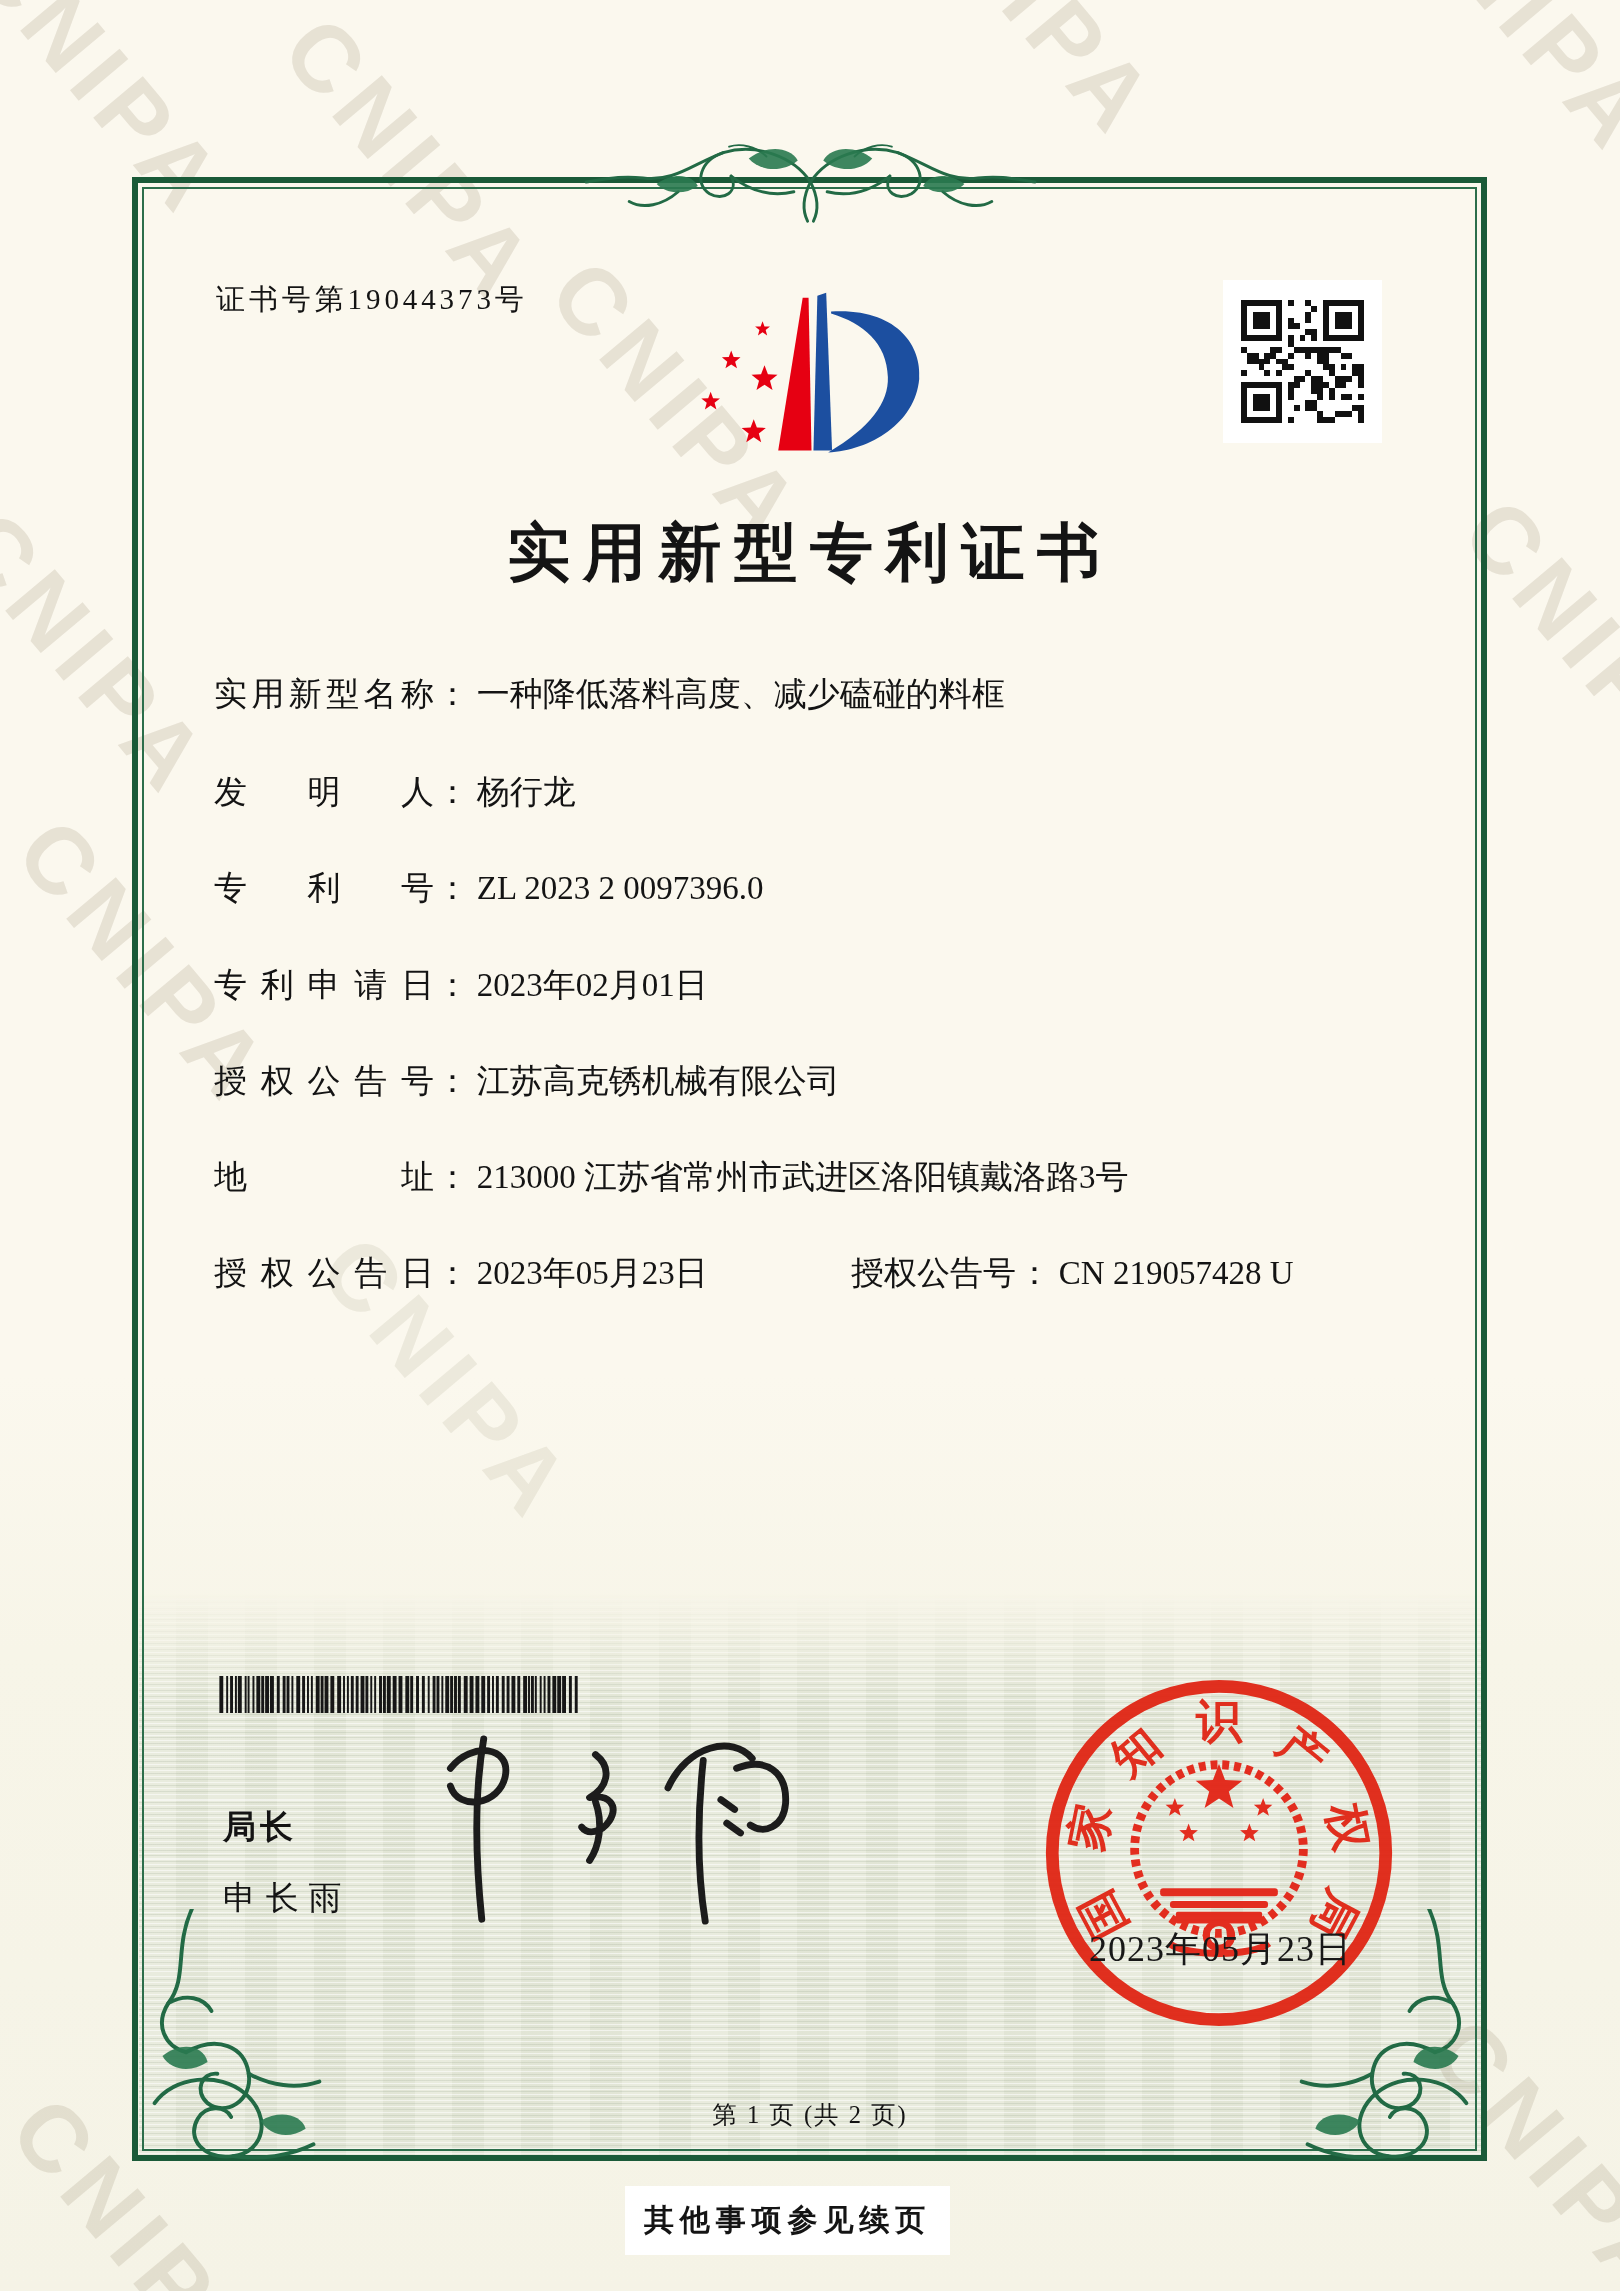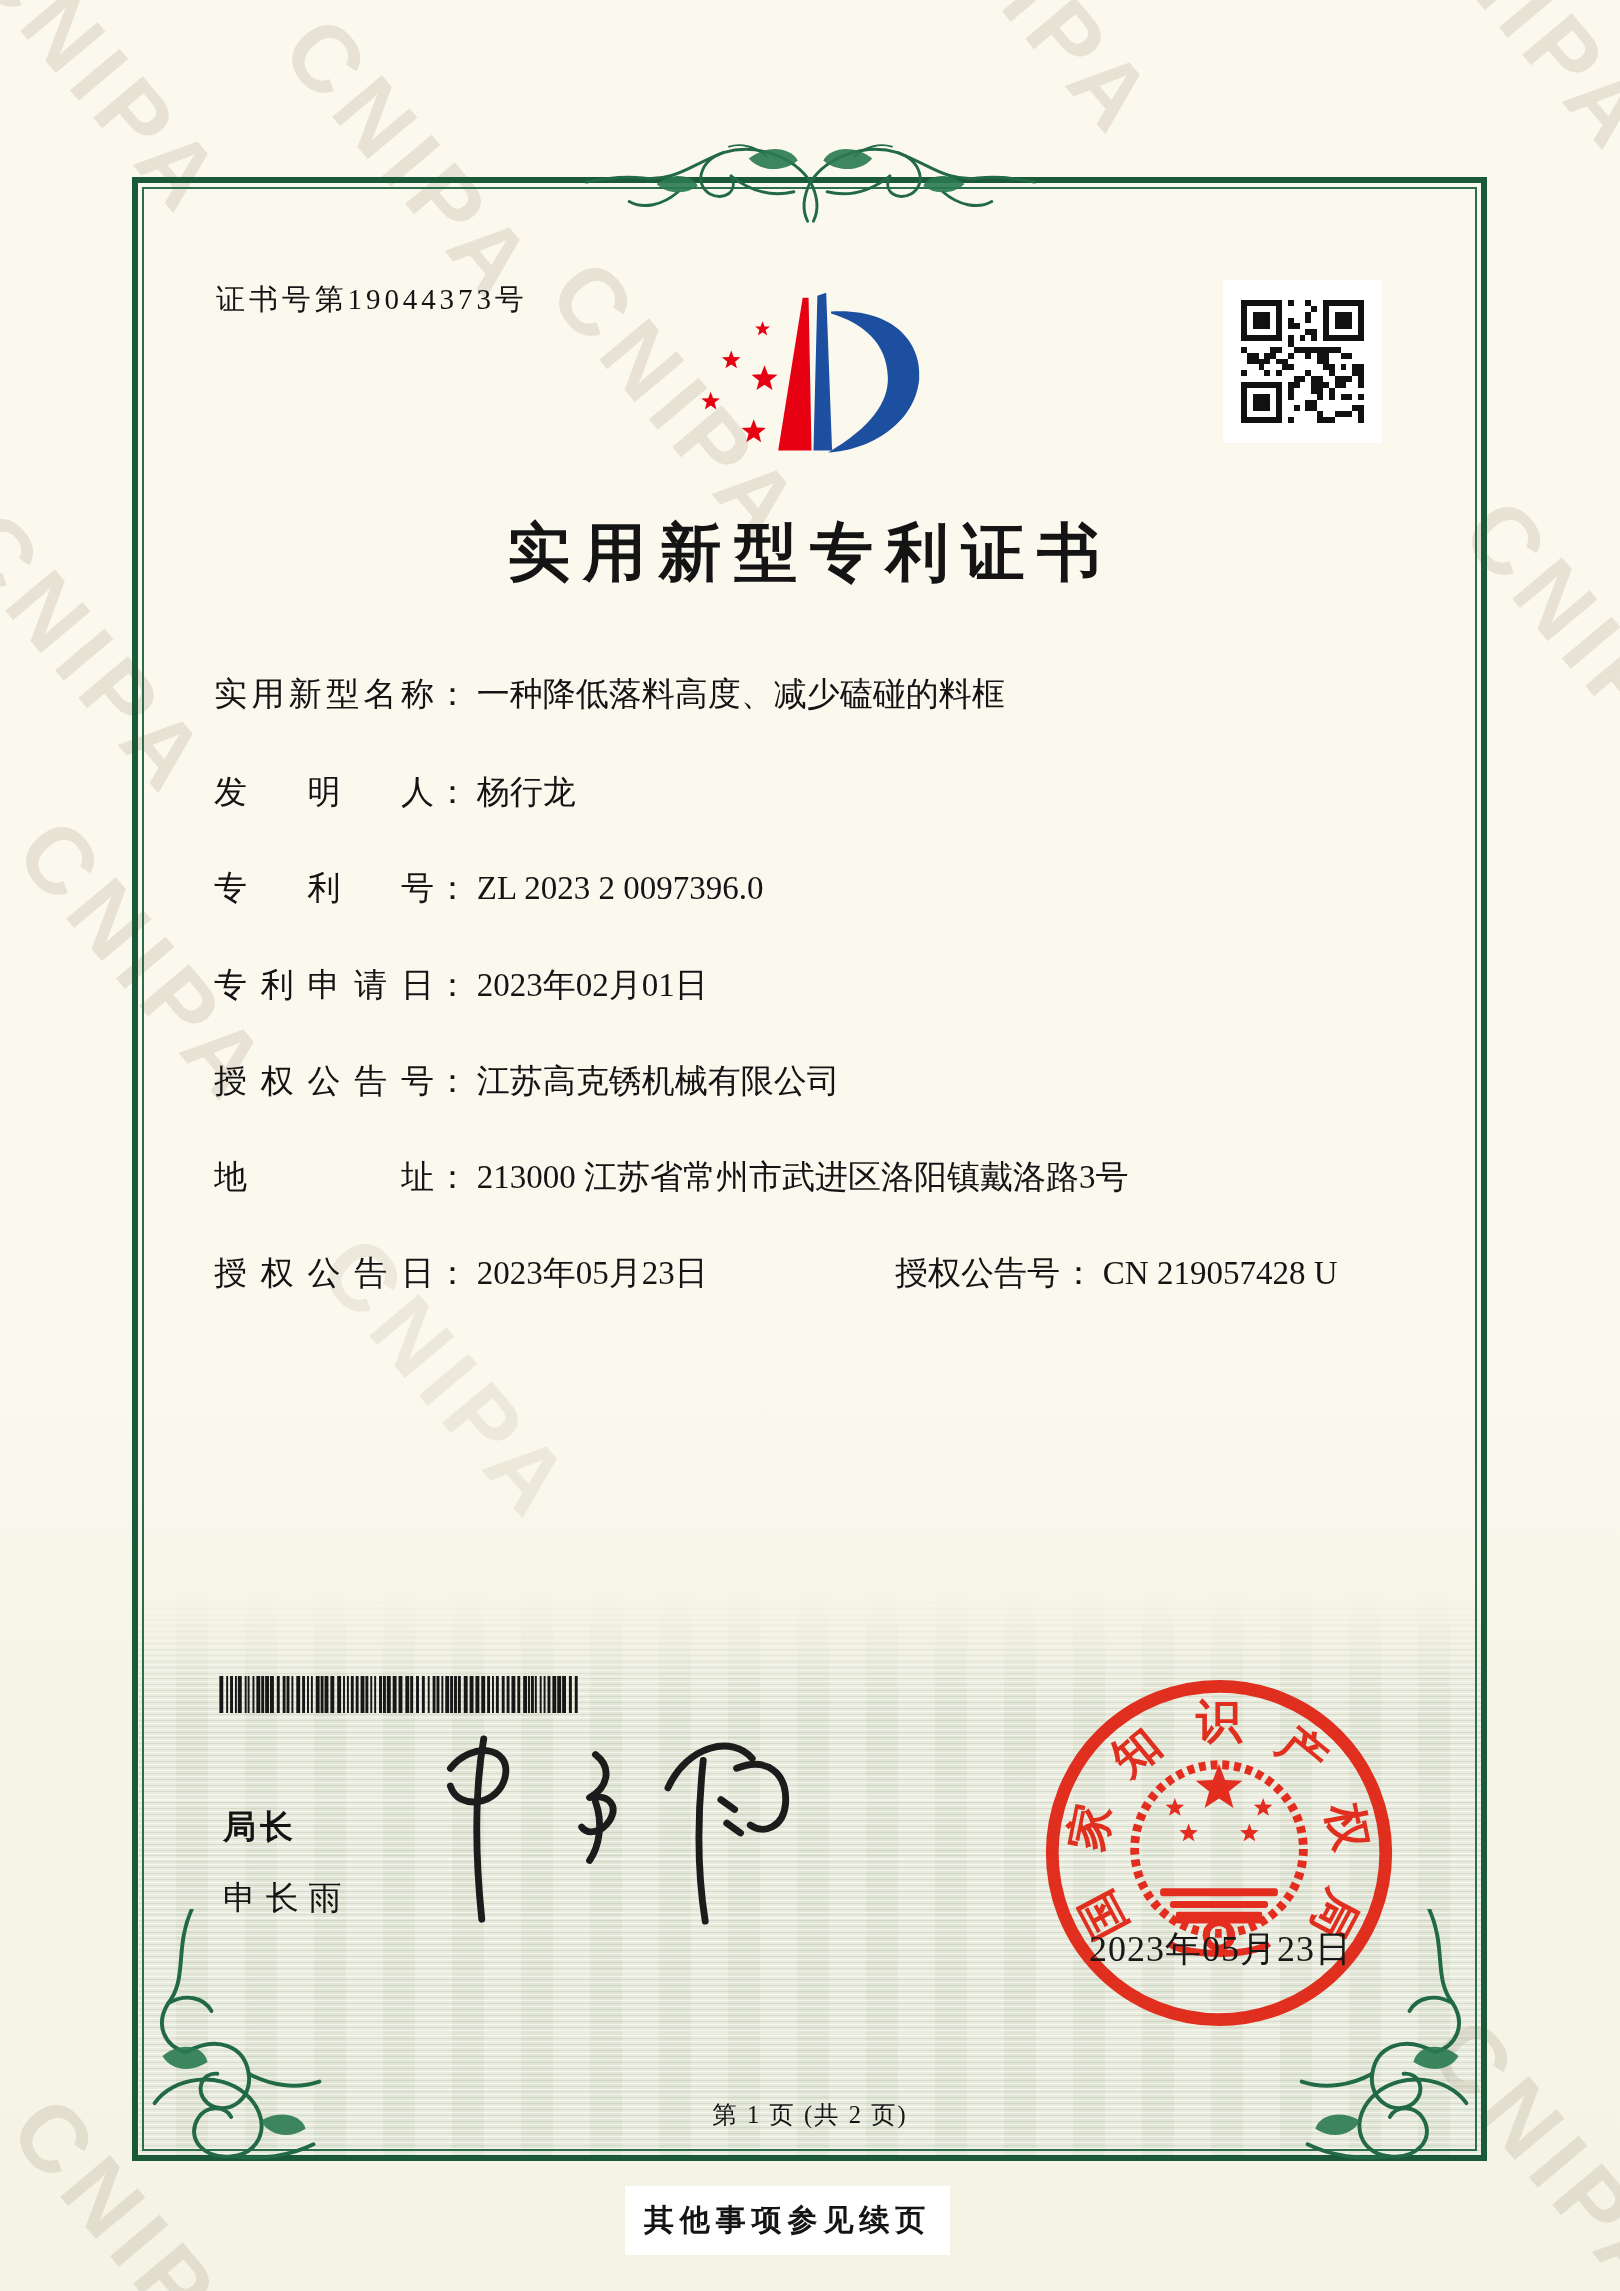--- a/index.html
+++ b/index.html
@@ -38,21 +38,21 @@
   
   .content-item{position:absolute;z-index:4;}
   .cert-no{left:216px;top:280px;font-size:29px;letter-spacing:3.9px;}
   .logo{left:684px;top:284px;}
   .qr-box{left:1223px;top:280px;width:159px;height:163px;background:#ffffff;}
   .qr-box svg{position:absolute;left:17.6px;top:19.6px;}
   .doc-title{left:0;right:0;top:510px;text-align:center;font-size:63px;font-weight:700;letter-spacing:12.7px;}
   .field-row{left:214px;font-size:33px;white-space:nowrap;}
   .field-label{display:inline-block;width:220px;text-align:justify;text-align-last:justify;}
   .field-colon{display:inline-block;margin-left:2px;margin-right:7.8px;}
-  .grant-no-pair{position:absolute;left:637px;top:0;white-space:nowrap;margin-left:44px;}
+  .grant-no-pair{position:absolute;left:637px;top:0;white-space:nowrap;}
   .paragraphs{left:149px;top:1315px;width:1337px;font-size:29px;line-height:65px;text-align:justify;}
   .paragraphs p{margin:0 0 13.7px 0;text-indent:2em;}
   .barcode{left:218px;top:1676px;}
   .director-title{left:223px;top:1805px;font-family:Liberation Mono, monospace;font-weight:700;font-size:33px;letter-spacing:3.9px;}
   .director-name{left:223px;top:1876px;font-family:"Liberation Sans","DejaVu Sans",sans-serif;font-weight:400;font-size:33px;letter-spacing:9.8px;}
   .signature{left:421px;top:1725px;}
   .seal{left:1014px;top:1645px;opacity:.94;}
   .seal-date{left:1057px;top:1925px;width:327px;text-align:center;font-size:36px;color:#181818;letter-spacing:1px;z-index:5;}
   .page-footer{left:0;right:0;top:2098px;text-align:center;font-size:24.5px;letter-spacing:2px;}
   .continuation{left:625px;top:2186px;width:325px;height:69px;background:#ffffff;

